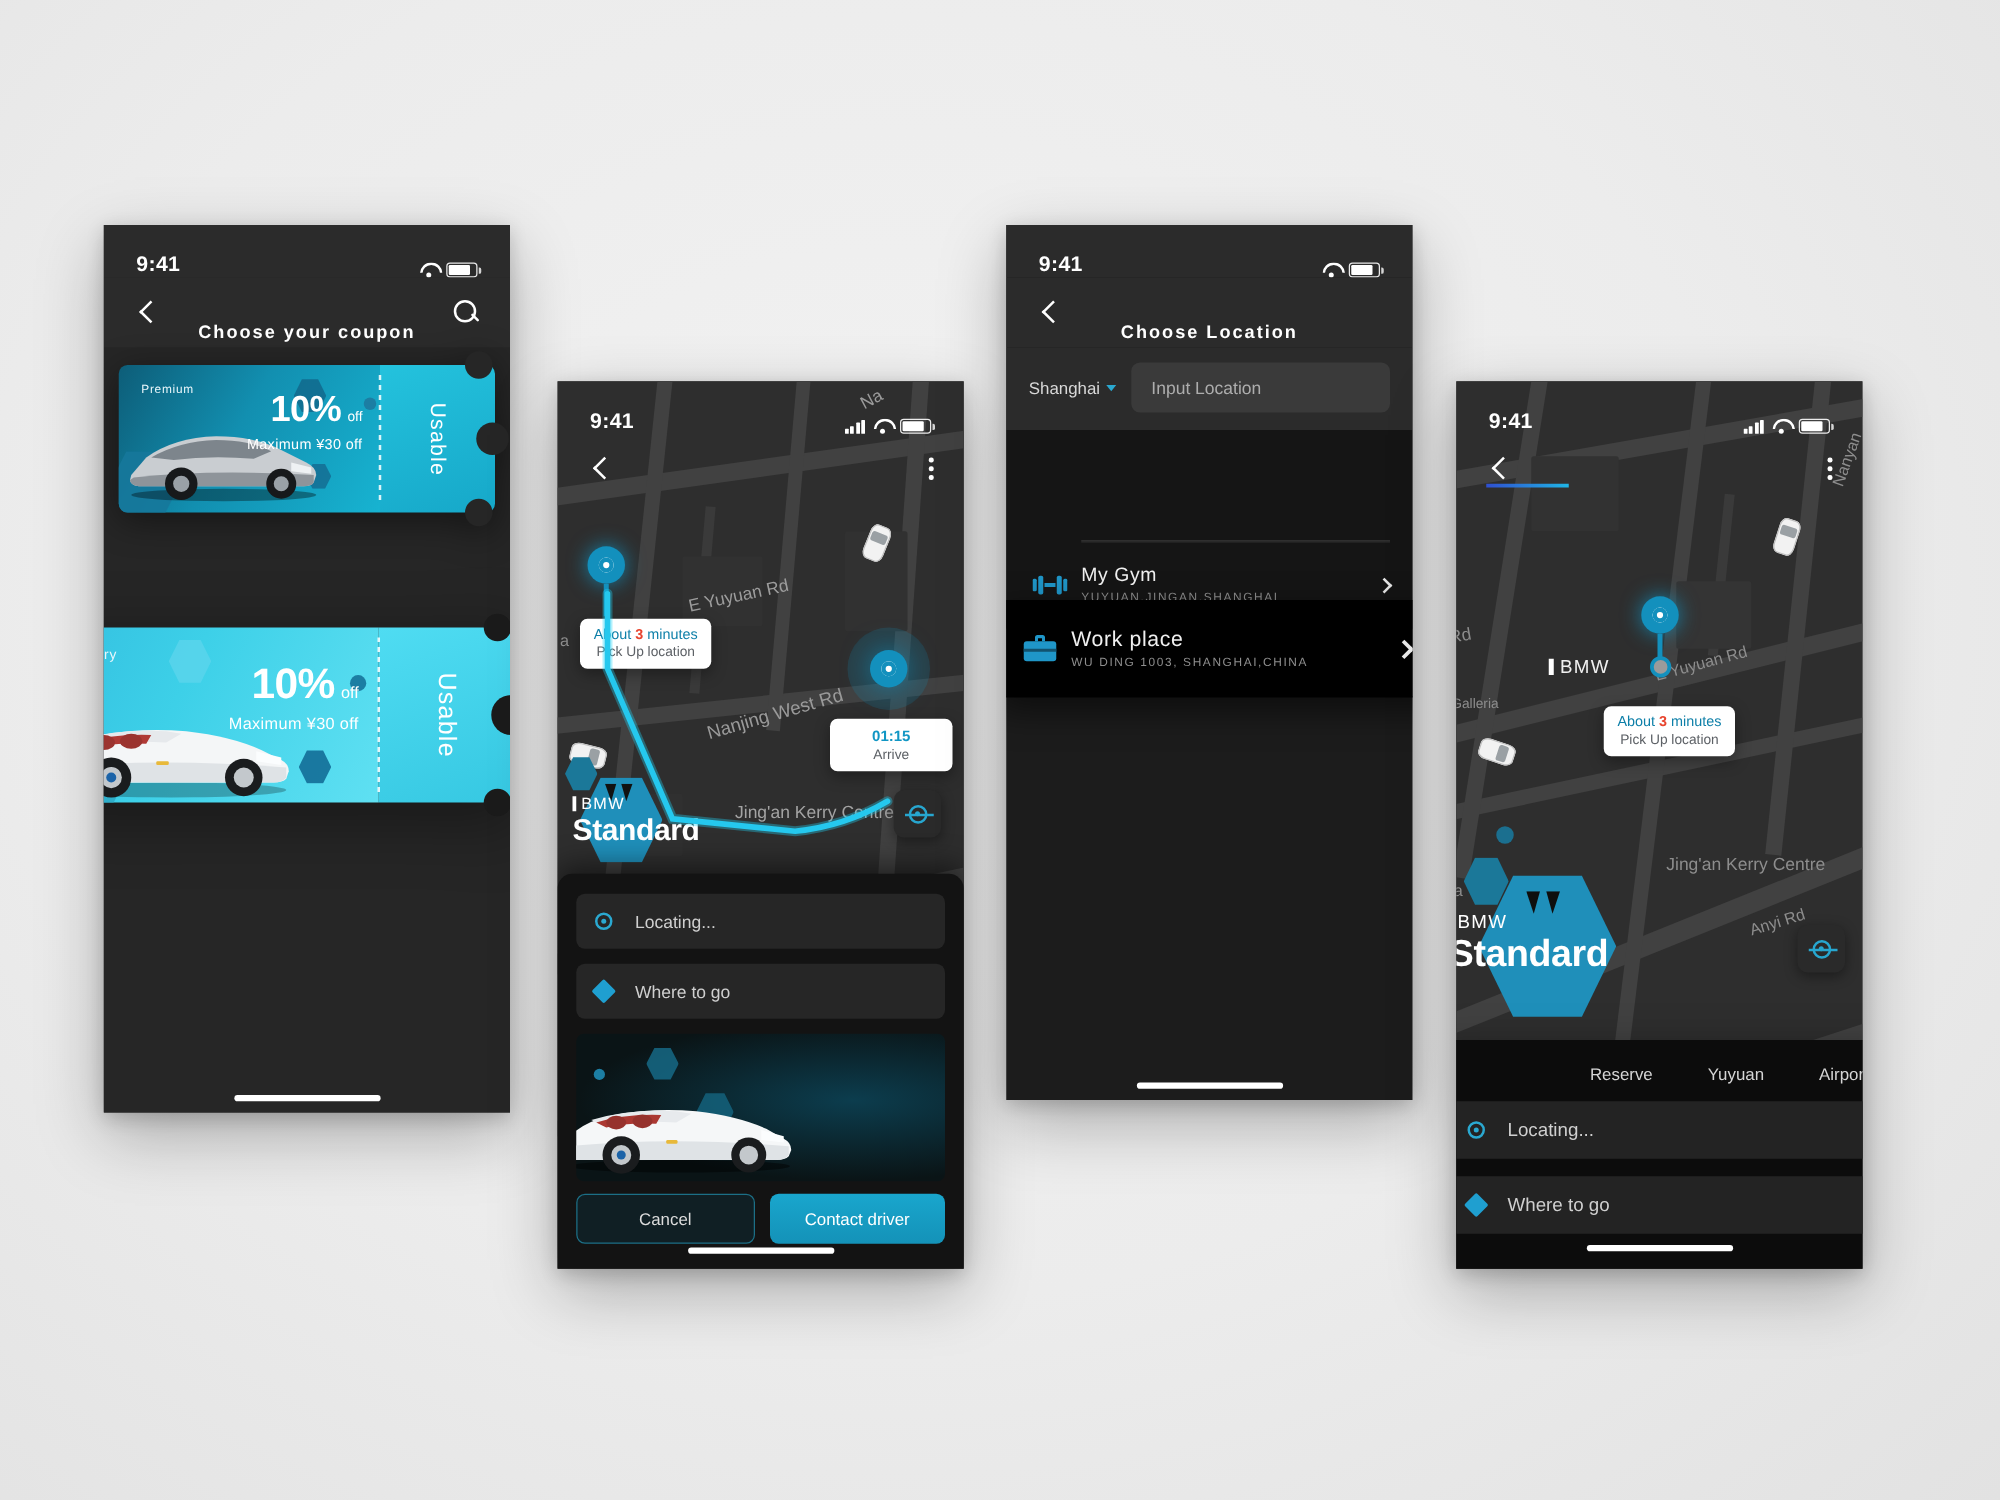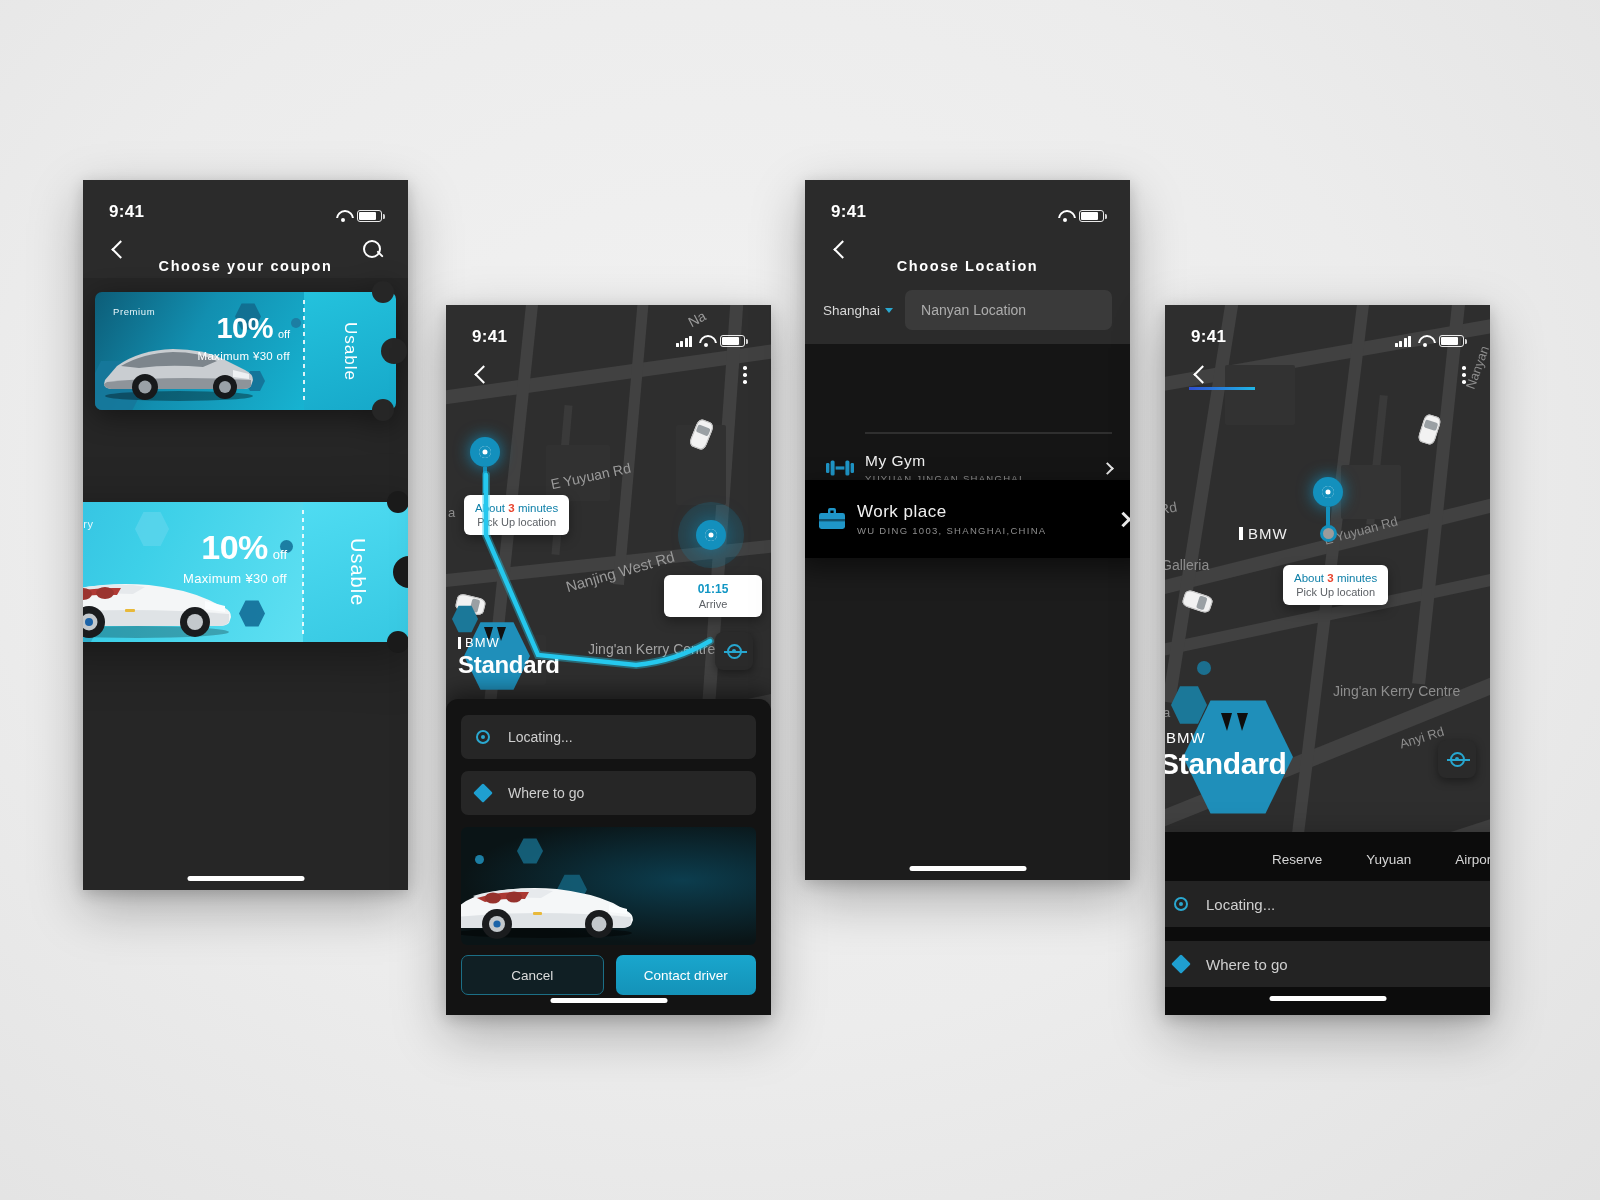--- a/index.html
+++ b/index.html
@@ -463,21 +463,21 @@
   <div class="navbar">
     <div class="chev-back"></div>
     <div class="navtitle">Choose Location</div>
   </div>
 
   <div class="searchrow">
     <div class="citysel">
       <span>Shanghai</span>
       <i class="caret"></i>
     </div>
-    <div class="inputbox">Nanyan Location</div>
+    <div class="inputbox">Input Location</div>
   </div>
 
   <div class="loclist">
     <div style="height:88px;"></div>
     <div class="divider"></div>
     <div class="divider"></div>
     <div class="locrow">
       <div class="lic">
         <svg width="28" height="18" viewBox="0 0 28 18">
             <rect x="0" y="4" width="3.4" height="10" rx="1.2" fill="#1f96c8"></rect>
@@ -527,21 +527,21 @@
     <div class="road" style="left:268px;top:-20px;width:13px;height:400px;transform:rotate(6deg);"></div>
     <div class="road min" style="left:208px;top:90px;width:8px;height:130px;transform:rotate(6deg);"></div>
     <div class="blk" style="left:176px;top:160px;width:60px;height:54px;background:#343434;"></div>
     <div class="blk" style="left:60px;top:60px;width:70px;height:60px;background:#323232;"></div>
 
     <div class="mlabel" style="left:-6px;top:195px;font-size:14px;transform:rotate(-10deg);">Rd</div>
     <div class="mlabel" style="left:74px;top:220px;font-size:15px;color:#f0f0f0;display:flex;align-items:center;gap:5px;letter-spacing:1px;">
       <i style="width:4px;height:13px;background:#fff;display:block;"></i>
         <span>BMW</span>
     </div>
-    <div class="mlabel" style="left:-4px;top:252px;font-size:14px;">Galleria</div>
+    <div class="mlabel" style="left:-4px;top:252px;font-size:11px;">Galleria</div>
     <div class="mlabel" style="left:158px;top:218px;font-size:13px;transform:rotate(-15deg);">E Yuyuan Rd</div>
     <div class="mlabel" style="left:174px;top:620px;font-size:14px;transform:rotate(-18deg);">Nanjing West Rd</div>
     <div class="mlabel" style="left:168px;top:378px;font-size:14px;width:110px;text-align:center;line-height:1.15;">Jing'an Kerry Centre</div>
     <div class="mlabel" style="left:234px;top:425px;font-size:13px;transform:rotate(-17deg);">Anyi Rd</div>
     <div class="mlabel" style="left:290px;top:55px;font-size:13px;transform:rotate(-70deg);">Nanyan</div>
     <div class="mlabel" style="left:-2px;top:400px;font-size:13px;">a</div>
     <div class="mlabel" style="left:290px;top:650px;font-size:13px;transform:rotate(-72deg);">min Rd</div>
 
     <div class="pin" style="left:148px;top:172px;">
       <div class="head"></div>

